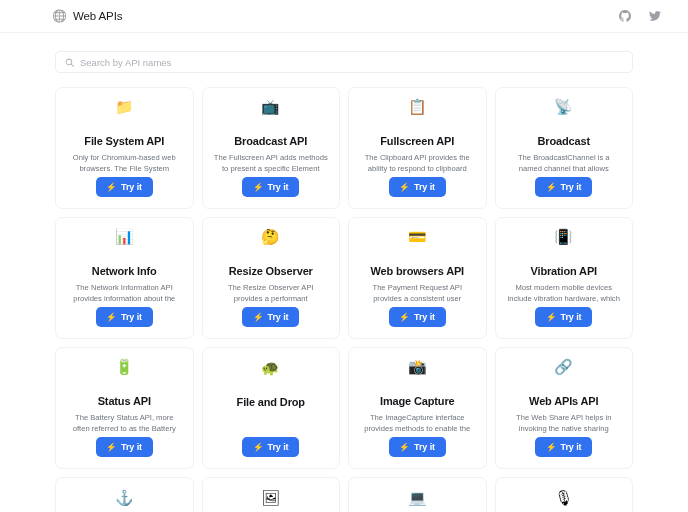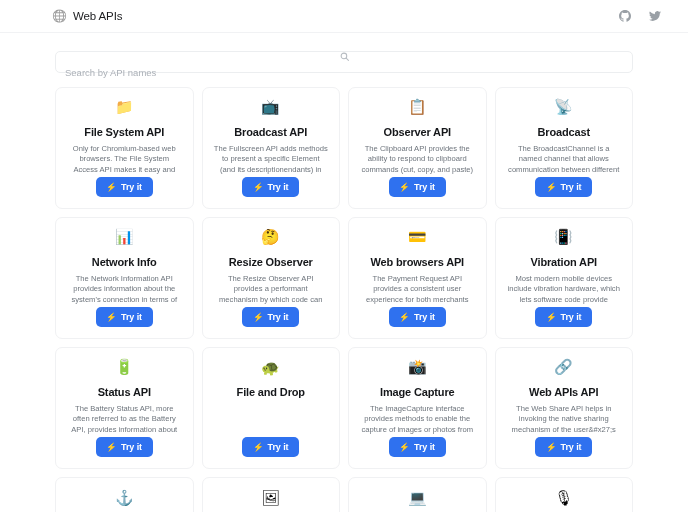--- a/index.html
+++ b/index.html
@@ -62,21 +62,20 @@
   }
   .search-box {
     height: 22px;
     border: 1px solid #eceef0;
     border-radius: 5px;
     background: #ffffff;
     display: flex;
     align-items: center;
     padding: 0 9px;
     gap: 6px;
-    flex-direction: column;
   }
   .search-box svg { width: 9px; height: 9px; color: #b7bcc2; flex: none; }
   .search-input {
     border: none;
     outline: none;
     background: transparent;
     font-family: "Liberation Sans", sans-serif;
     font-size: 9.5px;
     color: #3a3d42;
     width: 100%;
@@ -104,21 +103,21 @@
   }
   .card-icon {
     font-size: 15px;
     line-height: 17px;
     height: 18px;
     display: flex;
     align-items: center;
     justify-content: center;
   }
   .card-title {
-    margin-top: 10px;
+    margin-top: 20px;
     font-size: 11px;
     font-weight: bold;
     color: #15171a;
     text-align: center;
     letter-spacing: -0.15px;
     line-height: 13px;
   }
   .card-desc {
     margin-top: 5px;
     font-size: 7.6px;
@@ -208,21 +207,21 @@
     <div class="card-btn-row">
       <button class="try-btn">
         <span class="bolt">⚡</span>
         <span>Try it</span>
       </button>
     </div>
   </div>
 
   <div class="card">
     <div class="card-icon">📋</div>
-    <div class="card-title">Observer API</div>
+    <div class="card-title">Fullscreen API</div>
     <div class="card-desc">The Clipboard API provides the ability to respond to clipboard commands (cut, copy, and paste) as well as to...</div>
     <div class="card-btn-row">
       <button class="try-btn">
         <span class="bolt">⚡</span>
         <span>Try it</span>
       </button>
     </div>
   </div>
 
   <div class="card">

